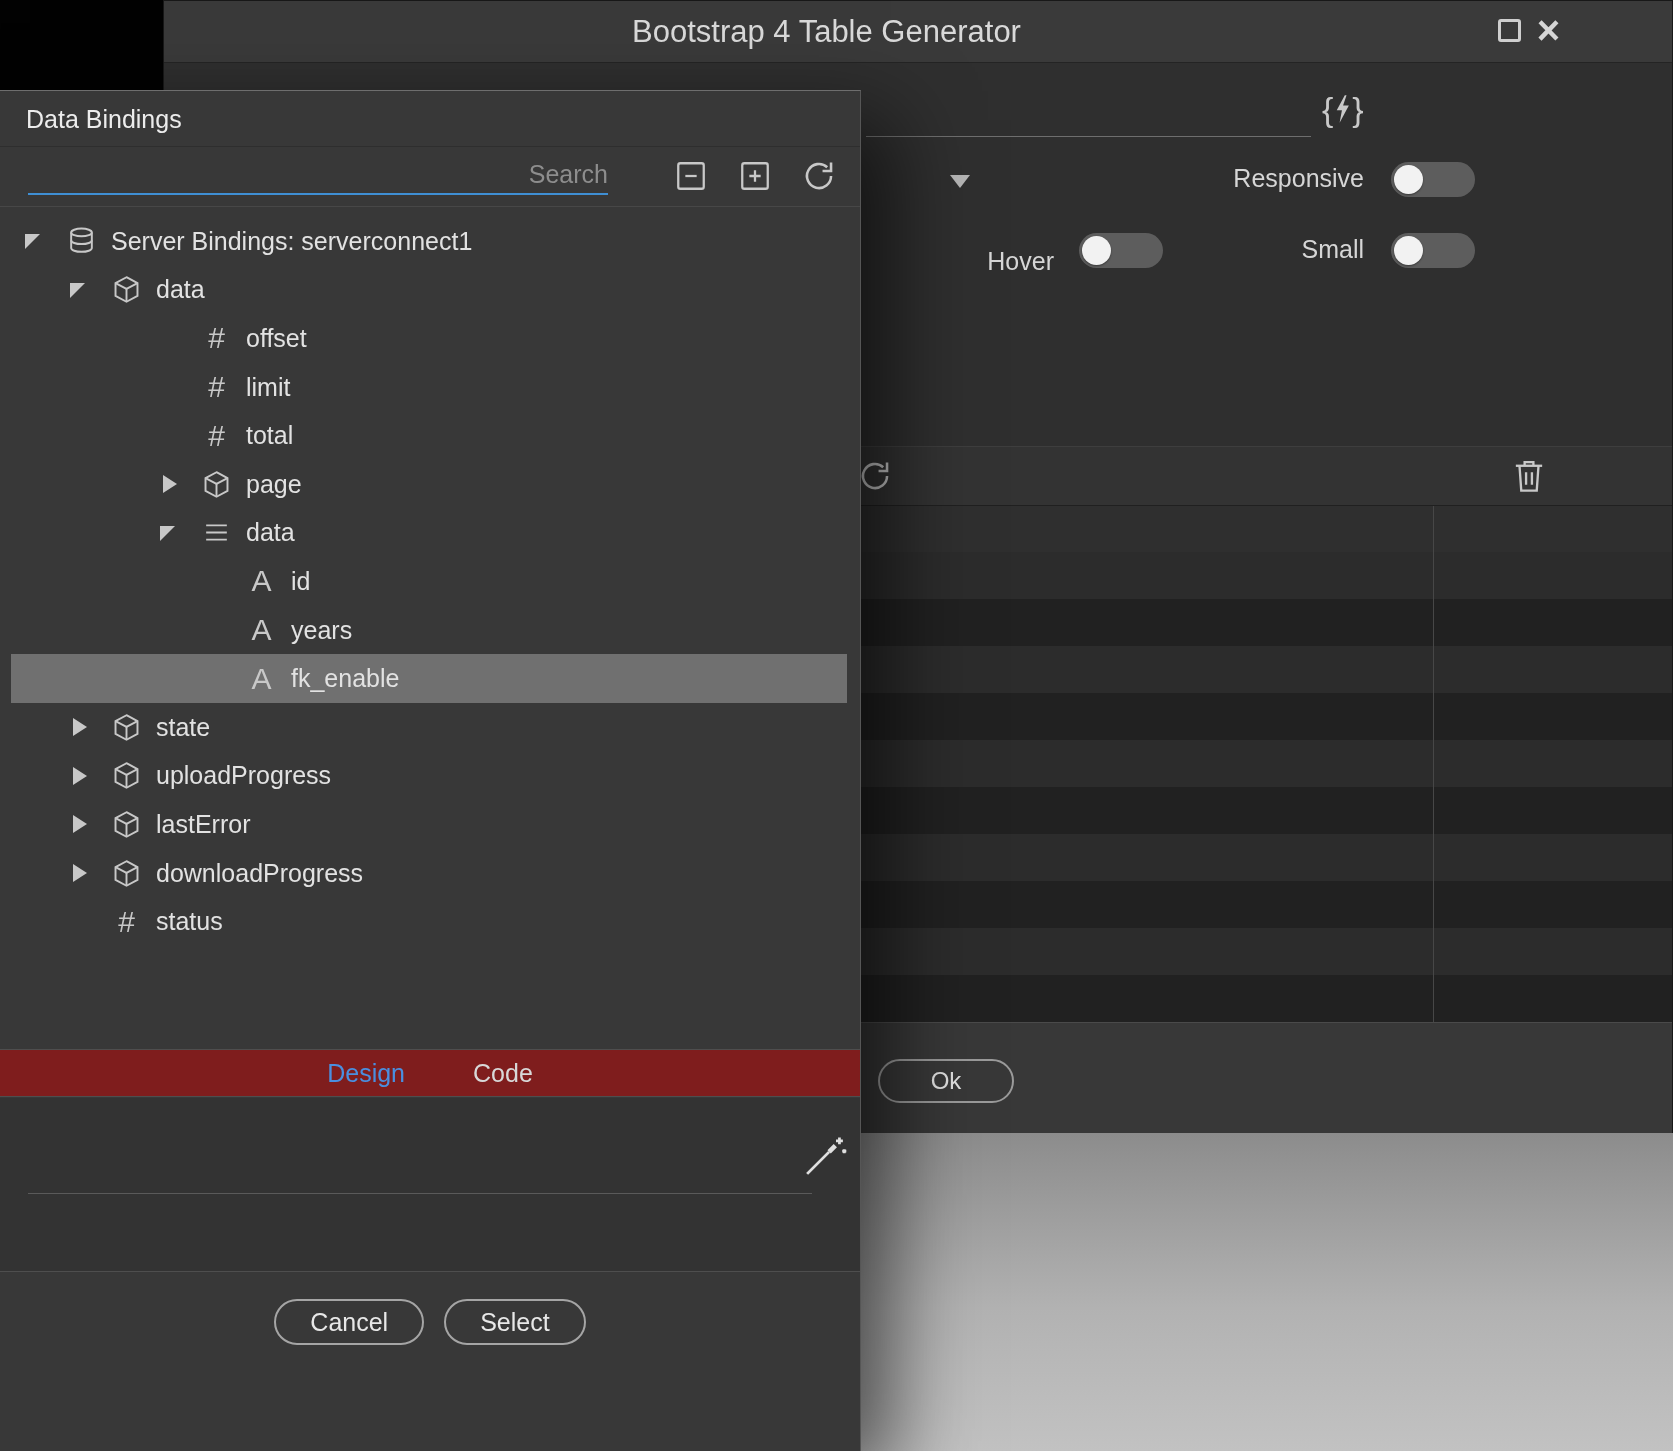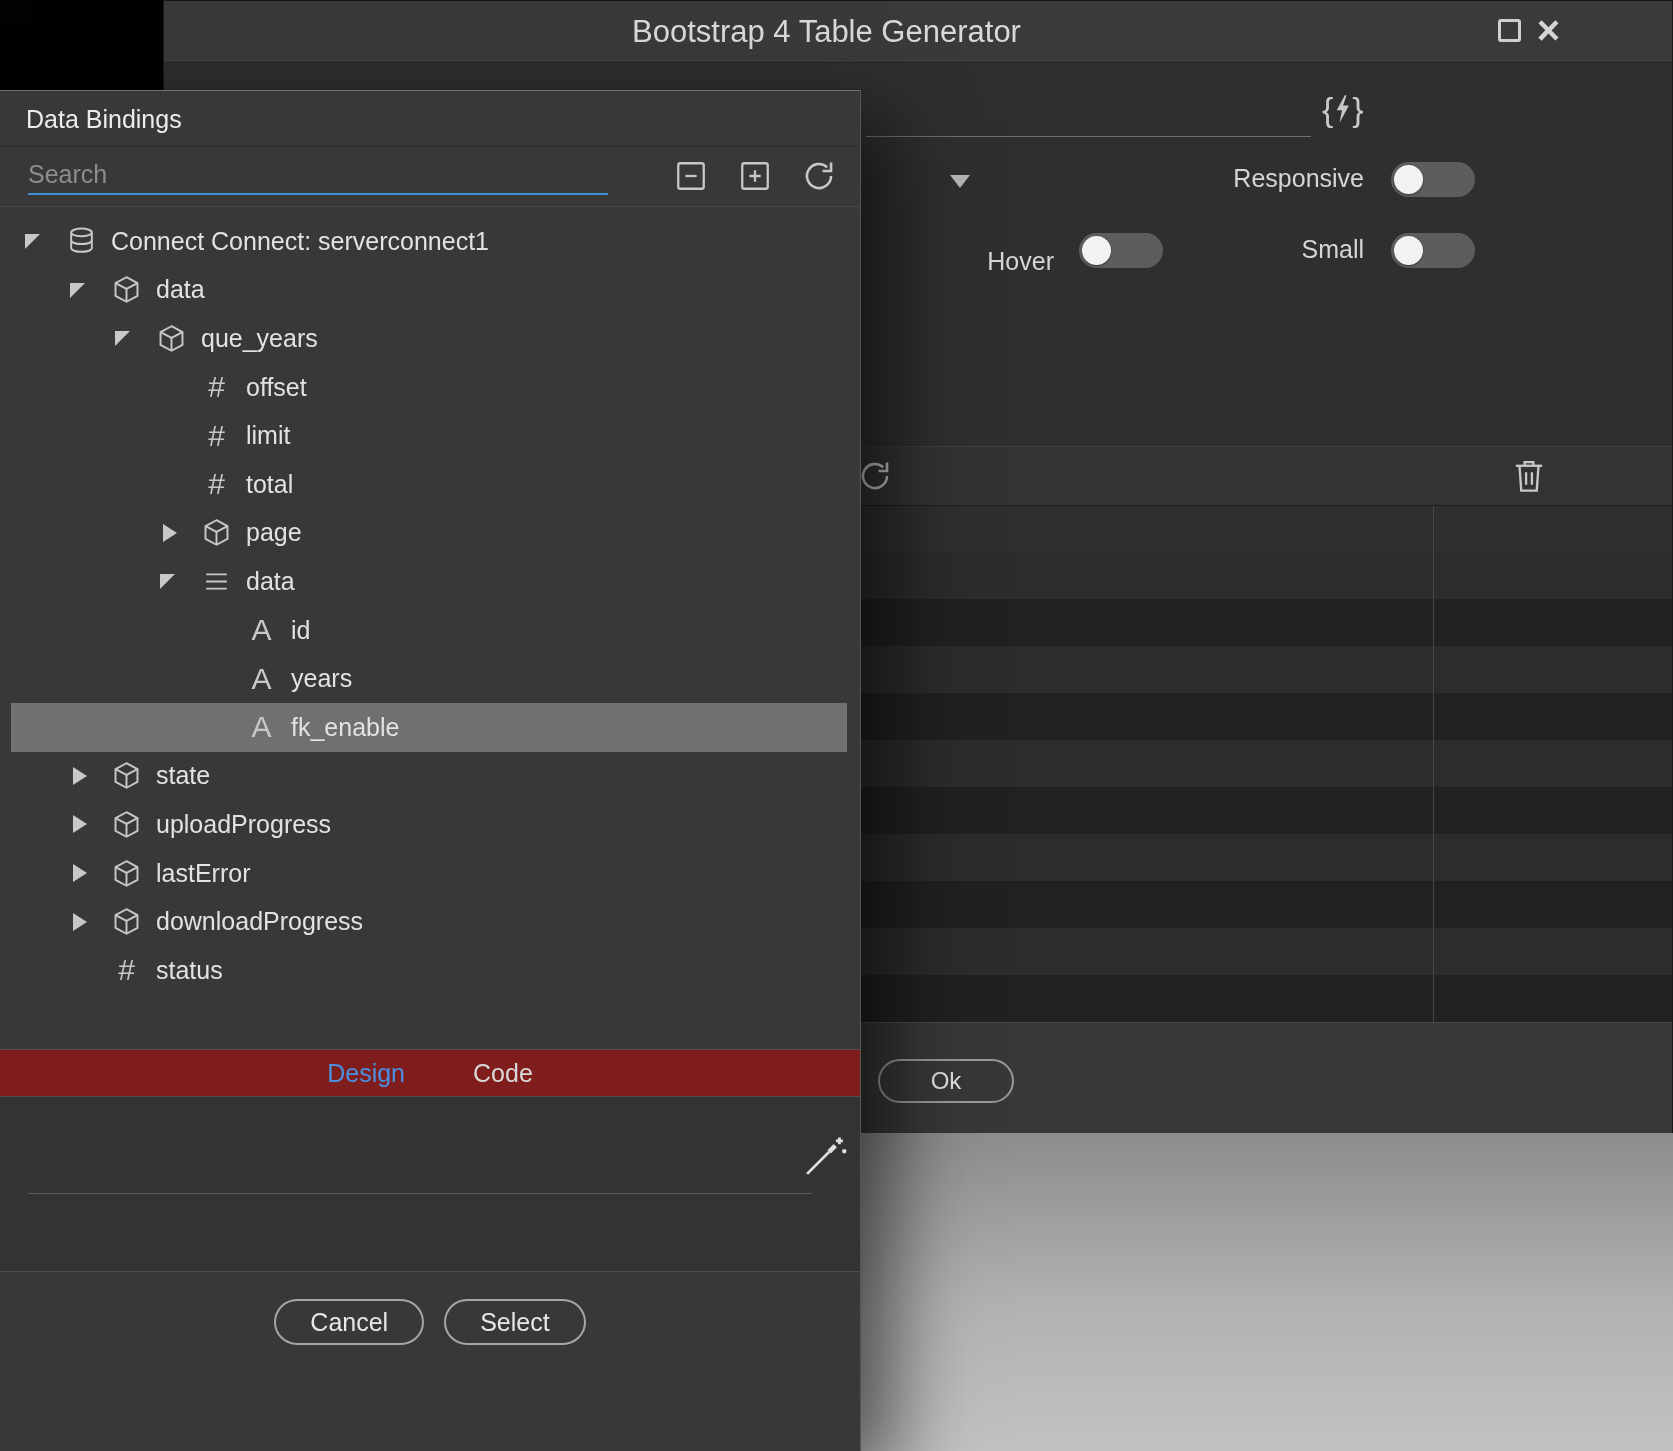--- a/index.html
+++ b/index.html
@@ -60,21 +60,21 @@
   
   .black-corner { position:absolute; left:0; top:0; width:163px; height:90px; background:#020202; }
 
   
   .db-panel { position:absolute; left:0; top:90px; width:861px; height:1361px; background:#383838;
     border-top:1px solid #6e6e6e; border-right:1px solid #565656;
     box-shadow:30px 30px 80px rgba(0,0,0,.6); }
   .db-header { height:56px; line-height:56px; padding-left:26px; font-size:25px; color:#ececec; border-bottom:1px solid #2e2e2e; }
   .db-searchrow { position:relative; height:60px; border-bottom:1px solid #474747; }
   .db-search { position:absolute; left:28px; top:8px; width:580px; height:40px; background:transparent;
-    border:none; outline:none; border-bottom:2px solid #3f8fd4; font-size:25px; color:#dddddd; font-family:inherit; }
+    border:none; outline:none; border-bottom:2px solid #3f8fd4; font-size:25px; color:#dddddd; font-family:inherit;text-align:right; }
   .db-search::placeholder { color:#8d8d8d; }
   .search-icons { position:absolute; right:22px; top:10px; display:flex; gap:26px; }
   .search-icons .icon-btn { width:38px; height:38px; display:flex; align-items:center; justify-content:center; }
   .search-icons svg { width:34px; height:34px; fill:none; stroke:#c8c8c8; }
 
   .db-tree { position:relative; padding-top:10px; height:842px; overflow:hidden; }
   .tree-row { position:relative; height:48.6px; display:flex; align-items:center; font-size:25px; color:#e2e2e2; }
   .tree-row > * { position:relative; z-index:1; }
   .tree-row.selected::before { content:''; position:absolute; left:11px; right:13px; top:0; bottom:0; background:#707070; z-index:0; }
   .expander { width:34px; height:34px; position:relative; flex:none; }
@@ -201,43 +201,32 @@
     <div class="db-tree">
         <div class="tree-row" style="padding-left: 18px;">
           <span class="expander expanded"></span>
           <span class="tree-icon">
             <svg viewBox="0 0 24 24">
               <ellipse cx="12" cy="5" rx="8" ry="3"></ellipse>
               <path d="M4 5v6c0 1.7 3.6 3 8 3s8-1.3 8-3V5"></path>
               <path d="M4 11v6c0 1.7 3.6 3 8 3s8-1.3 8-3v-6"></path>
             </svg>
           </span>
-          <span class="tree-label">Connect Connect: serverconnect1</span>
+          <span class="tree-label">Server Bindings: serverconnect1</span>
         </div>
         <div class="tree-row" style="padding-left: 63px;">
           <span class="expander expanded"></span>
           <span class="tree-icon">
             <svg viewBox="0 0 24 24">
               <path d="M12 2.5 20.5 7v10L12 21.5 3.5 17V7Z"></path>
               <path d="M3.5 7 12 11.5 20.5 7"></path>
               <path d="M12 11.5V21.5"></path>
             </svg>
           </span>
           <span class="tree-label">data</span>
-        </div>
-        <div class="tree-row" style="padding-left: 108px;">
-          <span class="expander expanded"></span>
-          <span class="tree-icon">
-            <svg viewBox="0 0 24 24">
-              <path d="M12 2.5 20.5 7v10L12 21.5 3.5 17V7Z"></path>
-              <path d="M3.5 7 12 11.5 20.5 7"></path>
-              <path d="M12 11.5V21.5"></path>
-            </svg>
-          </span>
-          <span class="tree-label">que_years</span>
         </div>
         <div class="tree-row" style="padding-left: 153px;">
           <span class="expander none"></span>
           <span class="tree-icon char">#</span>
           <span class="tree-label">offset</span>
         </div>
         <div class="tree-row" style="padding-left: 153px;">
           <span class="expander none"></span>
           <span class="tree-icon char">#</span>
           <span class="tree-label">limit</span>

